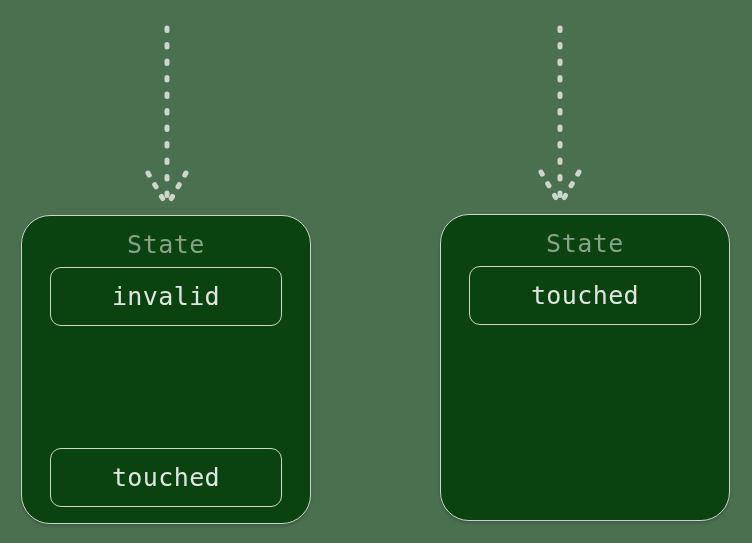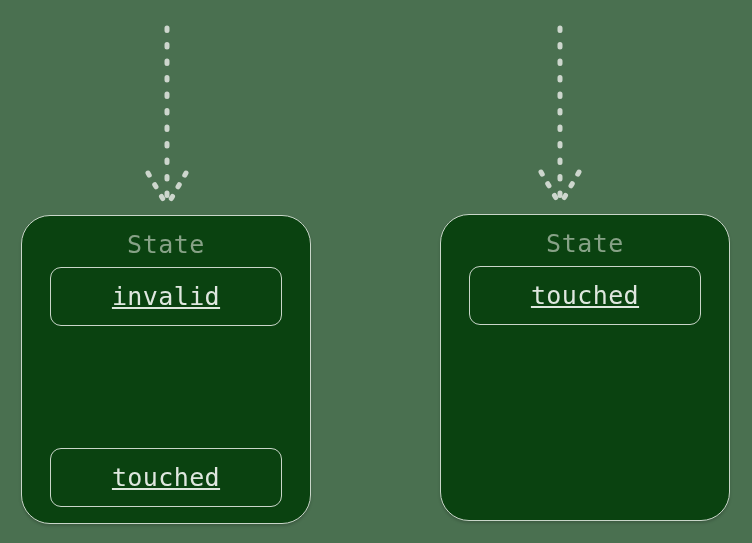--- a/index.html
+++ b/index.html
@@ -77,21 +77,20 @@
     height: 59px;
     border: 1.5px solid #c9d6c9;
     border-radius: 11px;
     background: transparent;
     color: #dfe7df;
     font-size: 25px;
     display: flex;
     align-items: center;
     justify-content: center;
     letter-spacing: 0.4px;
-    text-decoration: underline;
   }
   .state-item + .state-item {
     margin-top: 9px;
   }
 </style>
 </head>
 <body>
 
 <div id="canvas">
 

